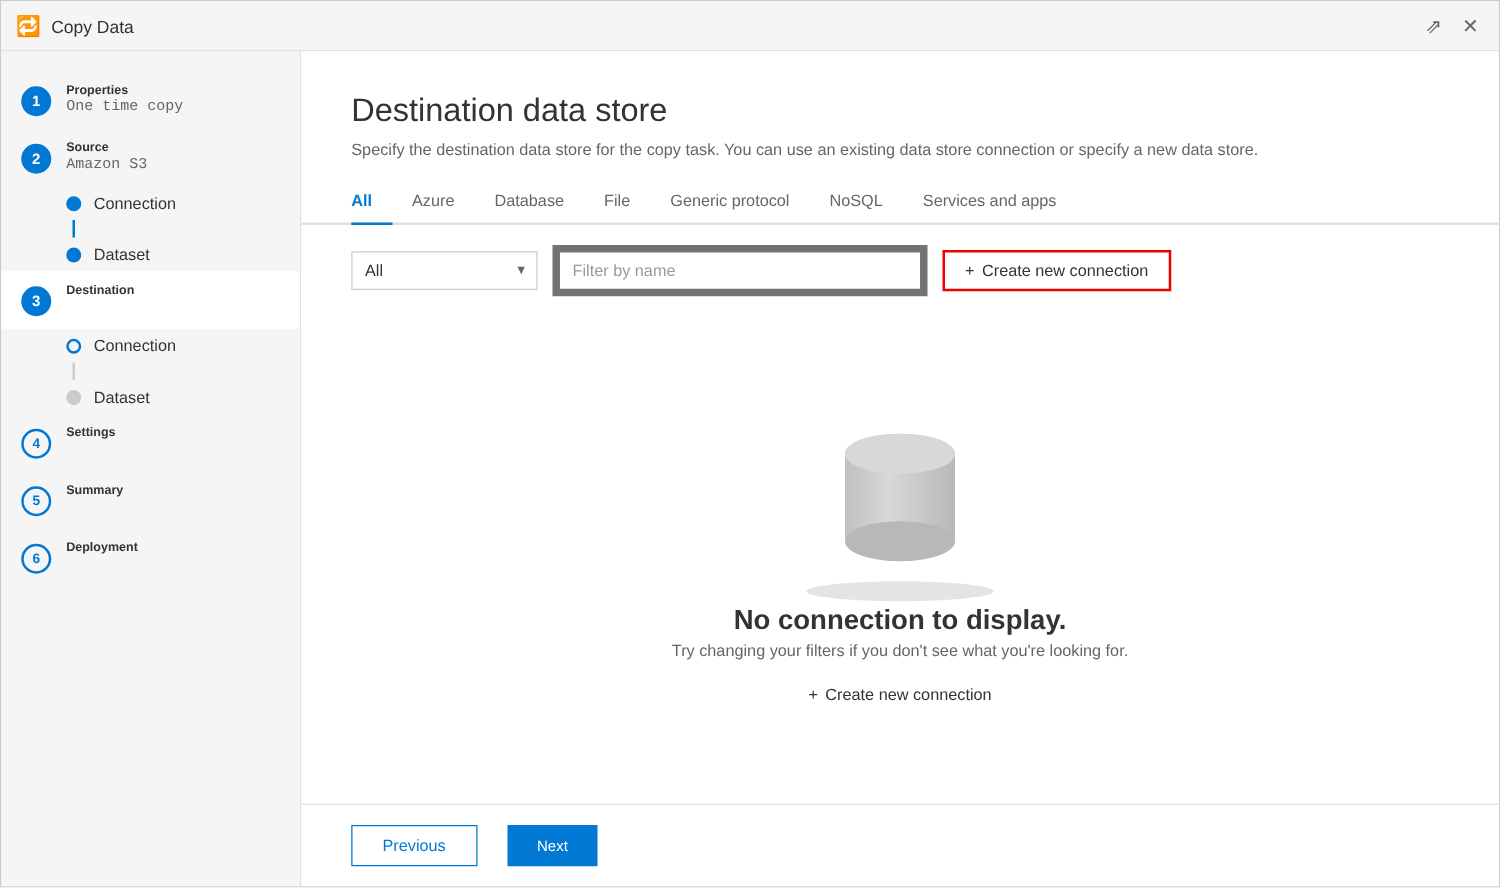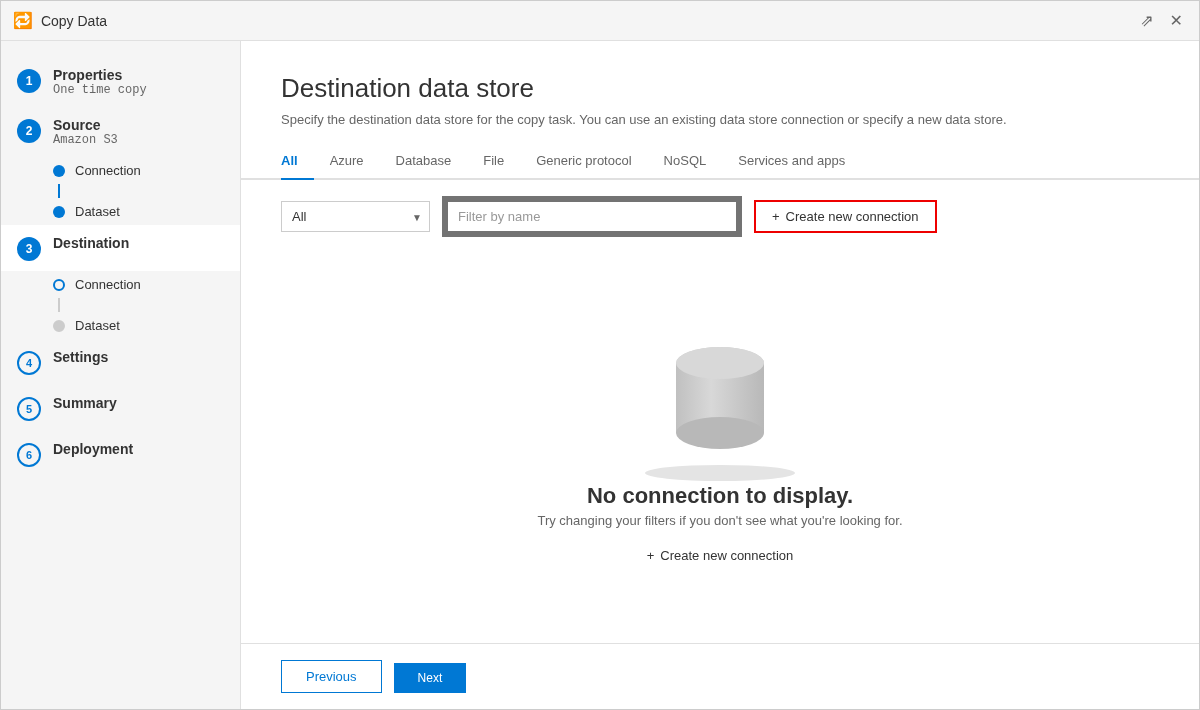--- a/index.html
+++ b/index.html
@@ -17,21 +17,21 @@
 
     
     .sidebar { width: 240px; background: #f5f5f5; border-right: 1px solid #e0e0e0; padding: 16px 0; display: flex; flex-direction: column; }
     .sidebar-item { display: flex; align-items: flex-start; padding: 10px 16px; cursor: pointer; }
     .sidebar-item.current { background: #fff; }
     .step-circle { width: 24px; height: 24px; border-radius: 50%; display: flex; align-items: center; justify-content: center; font-size: 12px; font-weight: 600; flex-shrink: 0; margin-right: 12px; margin-top: 2px; }
     .step-circle.completed { background: #0078d4; color: #fff; }
     .step-circle.active { background: #0078d4; color: #fff; }
     .step-circle.inactive { background: transparent; color: #0078d4; border: 2px solid #0078d4; font-size: 11px; }
     .step-label { display: flex; flex-direction: column; }
-    .step-name { font-size: 14px; font-weight: 600; color: #333; }
+    .step-name { font-size: 10px; font-weight: 600; color: #333; }
     .step-sub { font-size: 12px; color: #666; font-family: Liberation Mono, monospace; }
 
     .sub-steps { padding-left: 52px; }
     .sub-step { display: flex; align-items: center; padding: 6px 0 6px 0; }
     .sub-step-dot { width: 12px; height: 12px; border-radius: 50%; margin-right: 10px; flex-shrink: 0; }
     .sub-step-dot.filled { background: #0078d4; }
     .sub-step-dot.outline { border: 2px solid #0078d4; background: transparent; }
     .sub-step-dot.grey { background: #ccc; border: 2px solid #ccc; }
     .sub-step-label { font-size: 13px; color: #333; }
 
@@ -57,21 +57,21 @@
     .create-btn { border: 2px solid #e00; color: #333; background: #fff; padding: 7px 16px; font-size: 13px; cursor: pointer; display: flex; align-items: center; gap: 6px; white-space: nowrap; }
 
     
     .empty-state { flex: 1; display: flex; flex-direction: column; align-items: center; justify-content: center; padding: 20px; }
 
     .empty-title { font-size: 22px; font-weight: 600; color: #333; margin-bottom: 4px; }
     .empty-sub { font-size: 13px; color: #666; margin-bottom: 20px; }
     .create-link { display: flex; align-items: center; gap: 6px; font-size: 13px; color: #333; cursor: pointer; background: none; border: none; }
 
     
-    .panel-footer { padding: 16px 40px; border-top: 1px solid #e0e0e0; display: flex; gap: 12px; align-items: flex-end; }
+    .panel-footer { padding: 16px 40px; border-top: 1px solid #e0e0e0; display: flex; gap: 24px; }
     .btn-prev { background: #fff; border: 1px solid #0078d4; color: #0078d4; padding: 8px 24px; font-size: 13px; cursor: pointer; }
     .btn-next { background: #0078d4; border: none; color: #fff; padding: 8px 24px; font-size: 12px; cursor: pointer; }
 
     .connector-line { width: 2px; height: 14px; background: #0078d4; margin: 0 5px; }
   </style>
 </head>
 <body>
 
 <div class="window">
 

